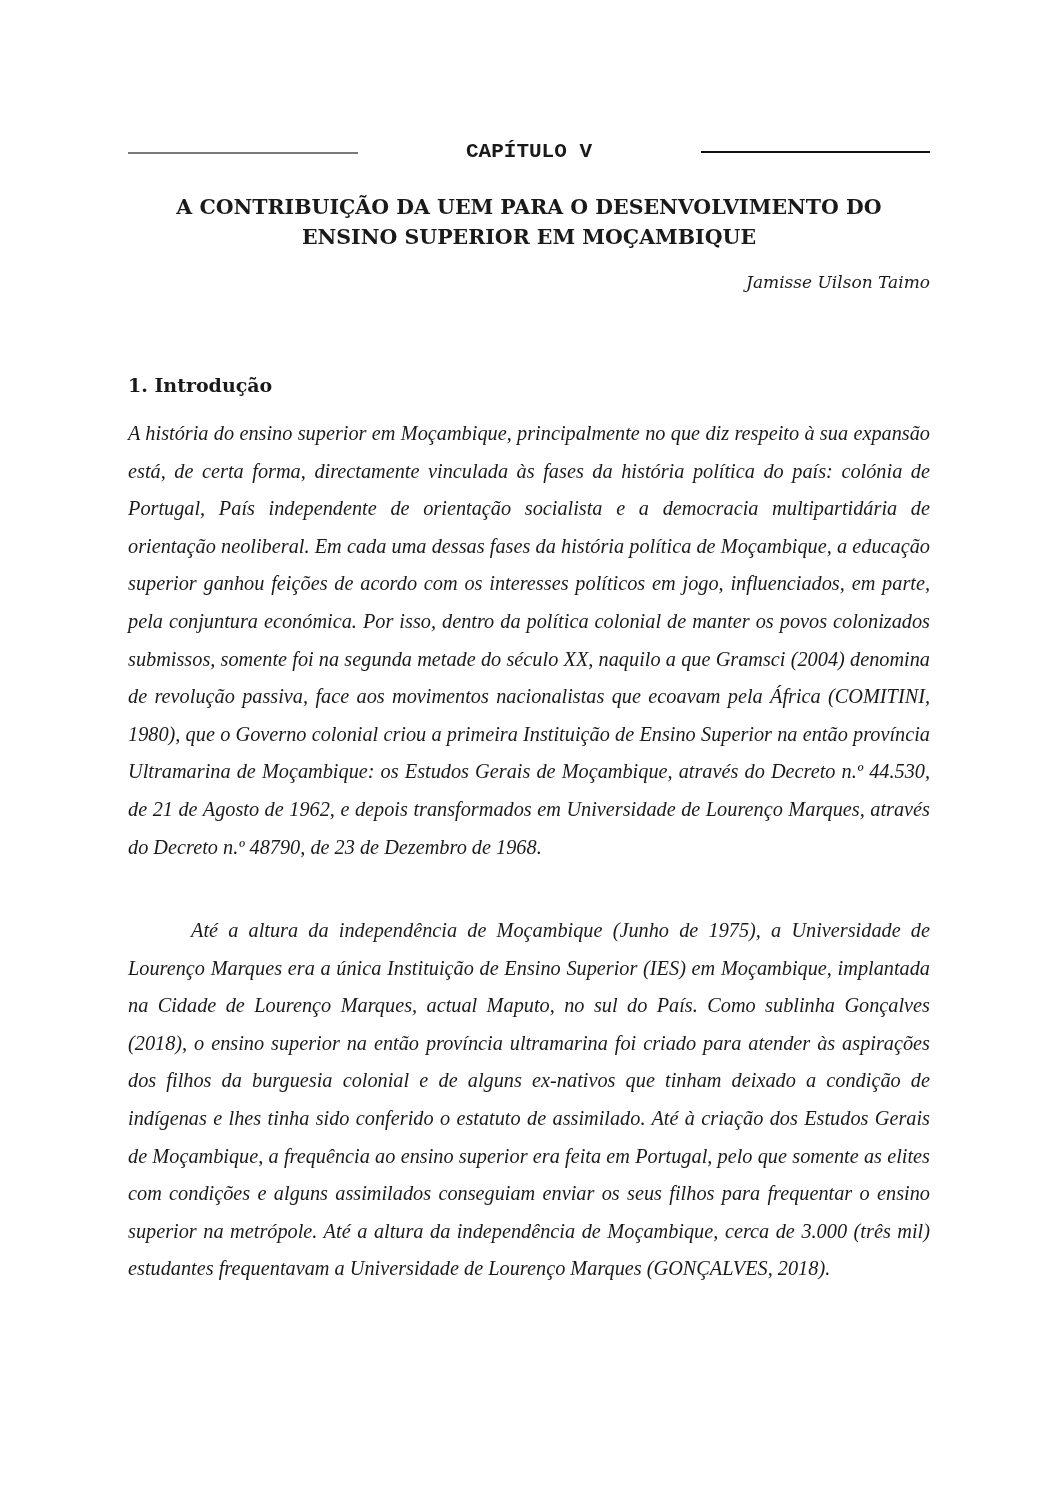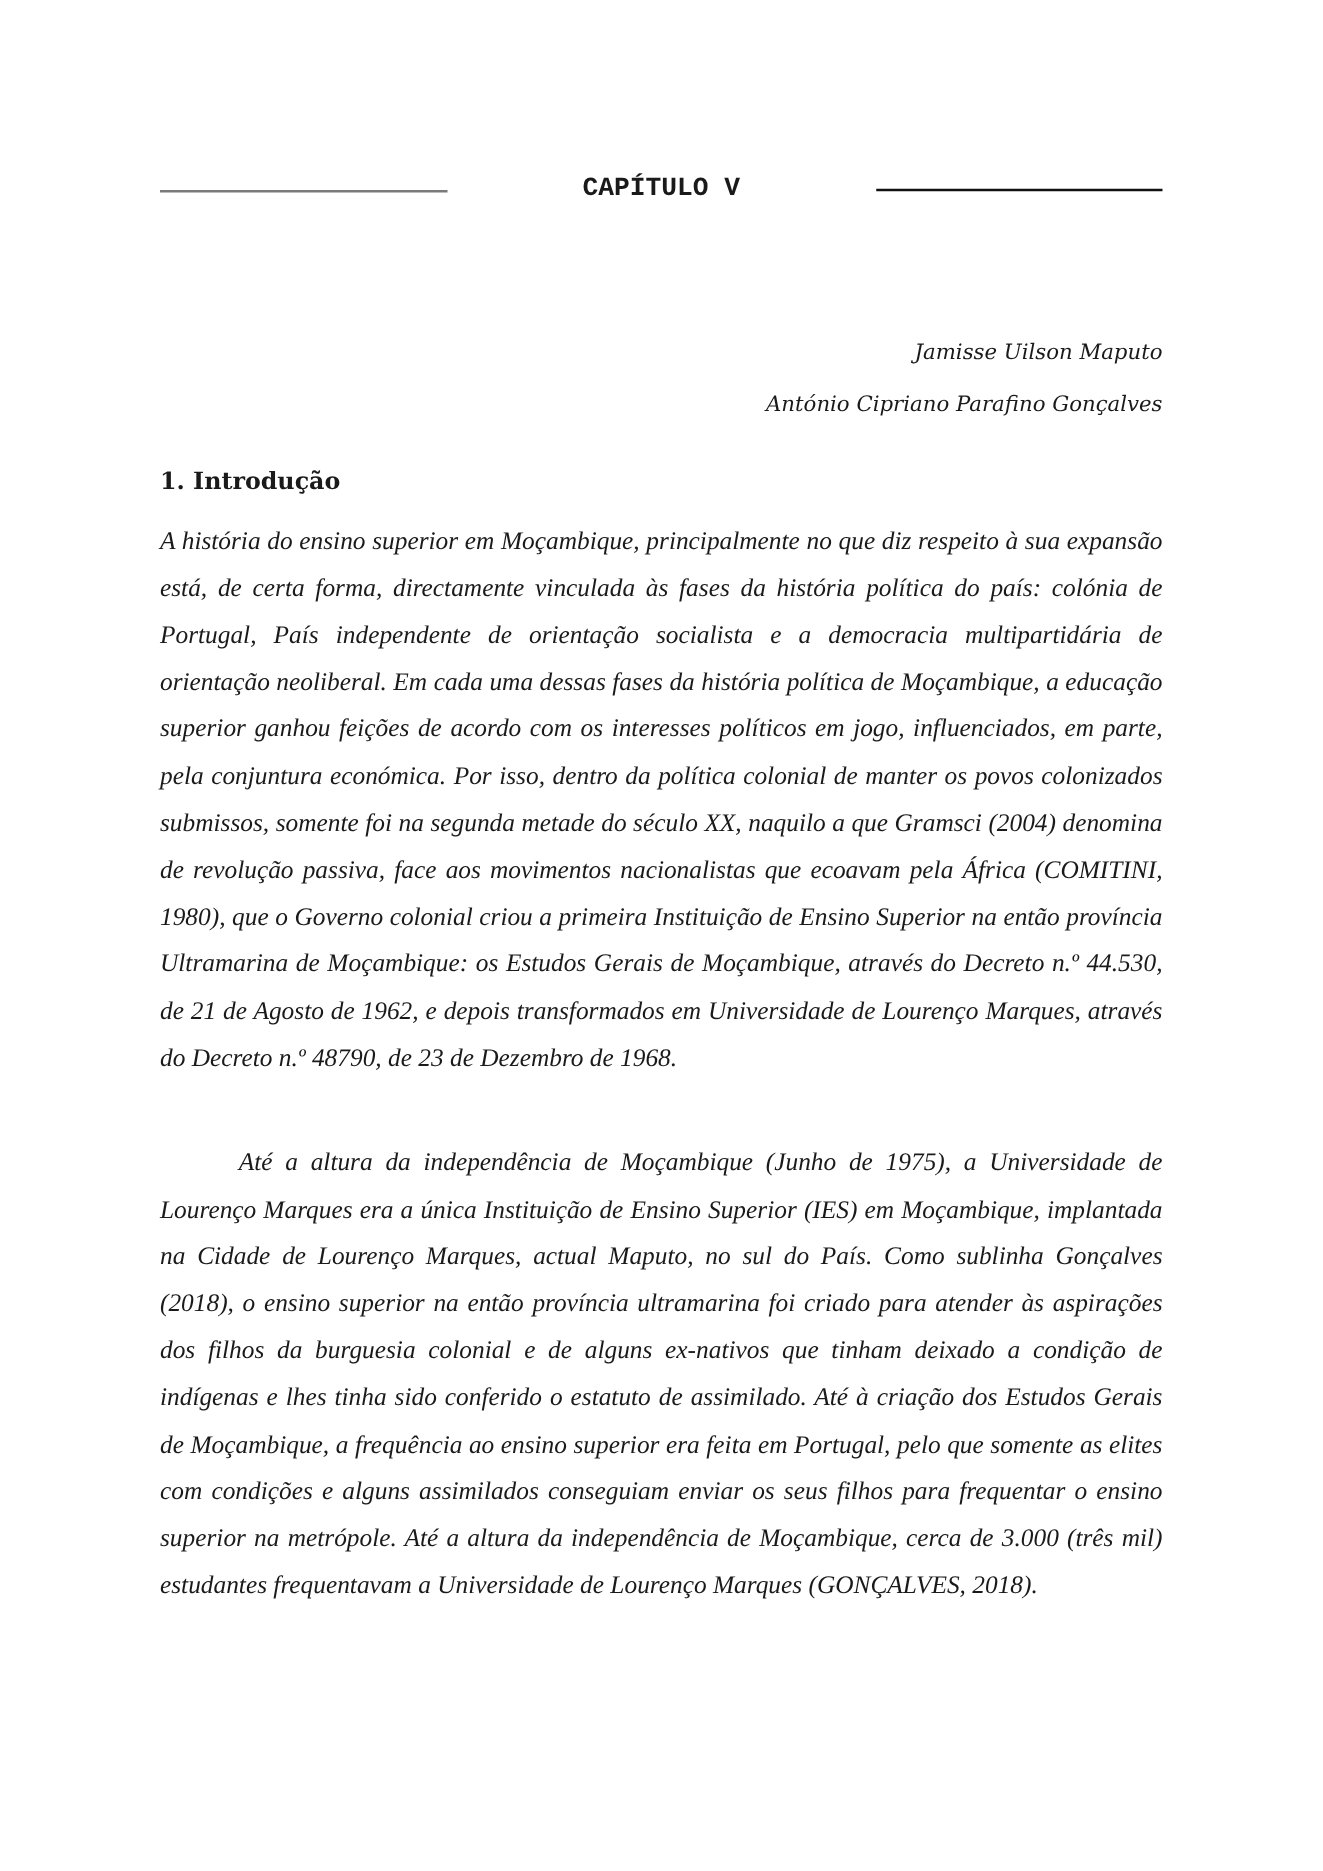--- a/index.html
+++ b/index.html
@@ -36,21 +36,21 @@
     .para-2 { top: 912px; text-indent: 63px; }
   </style>
 </head>
 <body>
 
 <div class="page">
   <div class="rule rule-left"></div>
   <div class="rule rule-right"></div>
 
   <div class="chapter-label">CAPÍTULO V</div>
+  <div class="chapter-title">A CONTRIBUIÇÃO DA UEM PARA O DESENVOLVIMENTO DO ENSINO SUPERIOR EM MOÇAMBIQUE</div>
 
-  <div class="author author-1">Jamisse Uilson Maputo</div>
-  <div class="author author-2">António Cipriano Parafino Gonçalves</div>
+  <div class="author author-1">Jamisse Uilson Taimo</div>
 
   <div class="section-heading">1. Introdução</div>
 
   <p class="para para-1">A história do ensino superior em Moçambique, principalmente no que diz respeito à sua expansão está, de certa forma, directamente vinculada às fases da história política do país: colónia de Portugal, País independente de orientação socialista e a democracia multipartidária de orientação neoliberal. Em cada uma dessas fases da história política de Moçambique, a educação superior ganhou feições de acordo com os interesses políticos em jogo, influenciados, em parte, pela conjuntura económica. Por isso, dentro da política colonial de manter os povos colonizados submissos, somente foi na segunda metade do século XX, naquilo a que Gramsci (2004) denomina de revolução passiva, face aos movimentos nacionalistas que ecoavam pela África (COMITINI, 1980), que o Governo colonial criou a primeira Instituição de Ensino Superior na então província Ultramarina de Moçambique: os Estudos Gerais de Moçambique, através do Decreto n.º 44.530, de 21 de Agosto de 1962, e depois transformados em Universidade de Lourenço Marques, através do Decreto n.º 48790, de 23 de Dezembro de 1968.</p>
   <p class="para para-2">Até a altura da independência de Moçambique (Junho de 1975), a Universidade de Lourenço Marques era a única Instituição de Ensino Superior (IES) em Moçambique, implantada na Cidade de Lourenço Marques, actual Maputo, no sul do País. Como sublinha Gonçalves (2018), o ensino superior na então província ultramarina foi criado para atender às aspirações dos filhos da burguesia colonial e de alguns ex-nativos que tinham deixado a condição de indígenas e lhes tinha sido conferido o estatuto de assimilado. Até à criação dos Estudos Gerais de Moçambique, a frequência ao ensino superior era feita em Portugal, pelo que somente as elites com condições e alguns assimilados conseguiam enviar os seus filhos para frequentar o ensino superior na metrópole. Até a altura da independência de Moçambique, cerca de 3.000 (três mil) estudantes frequentavam a Universidade de Lourenço Marques (GONÇALVES, 2018).</p>
 </div>
 
 </body></html>

